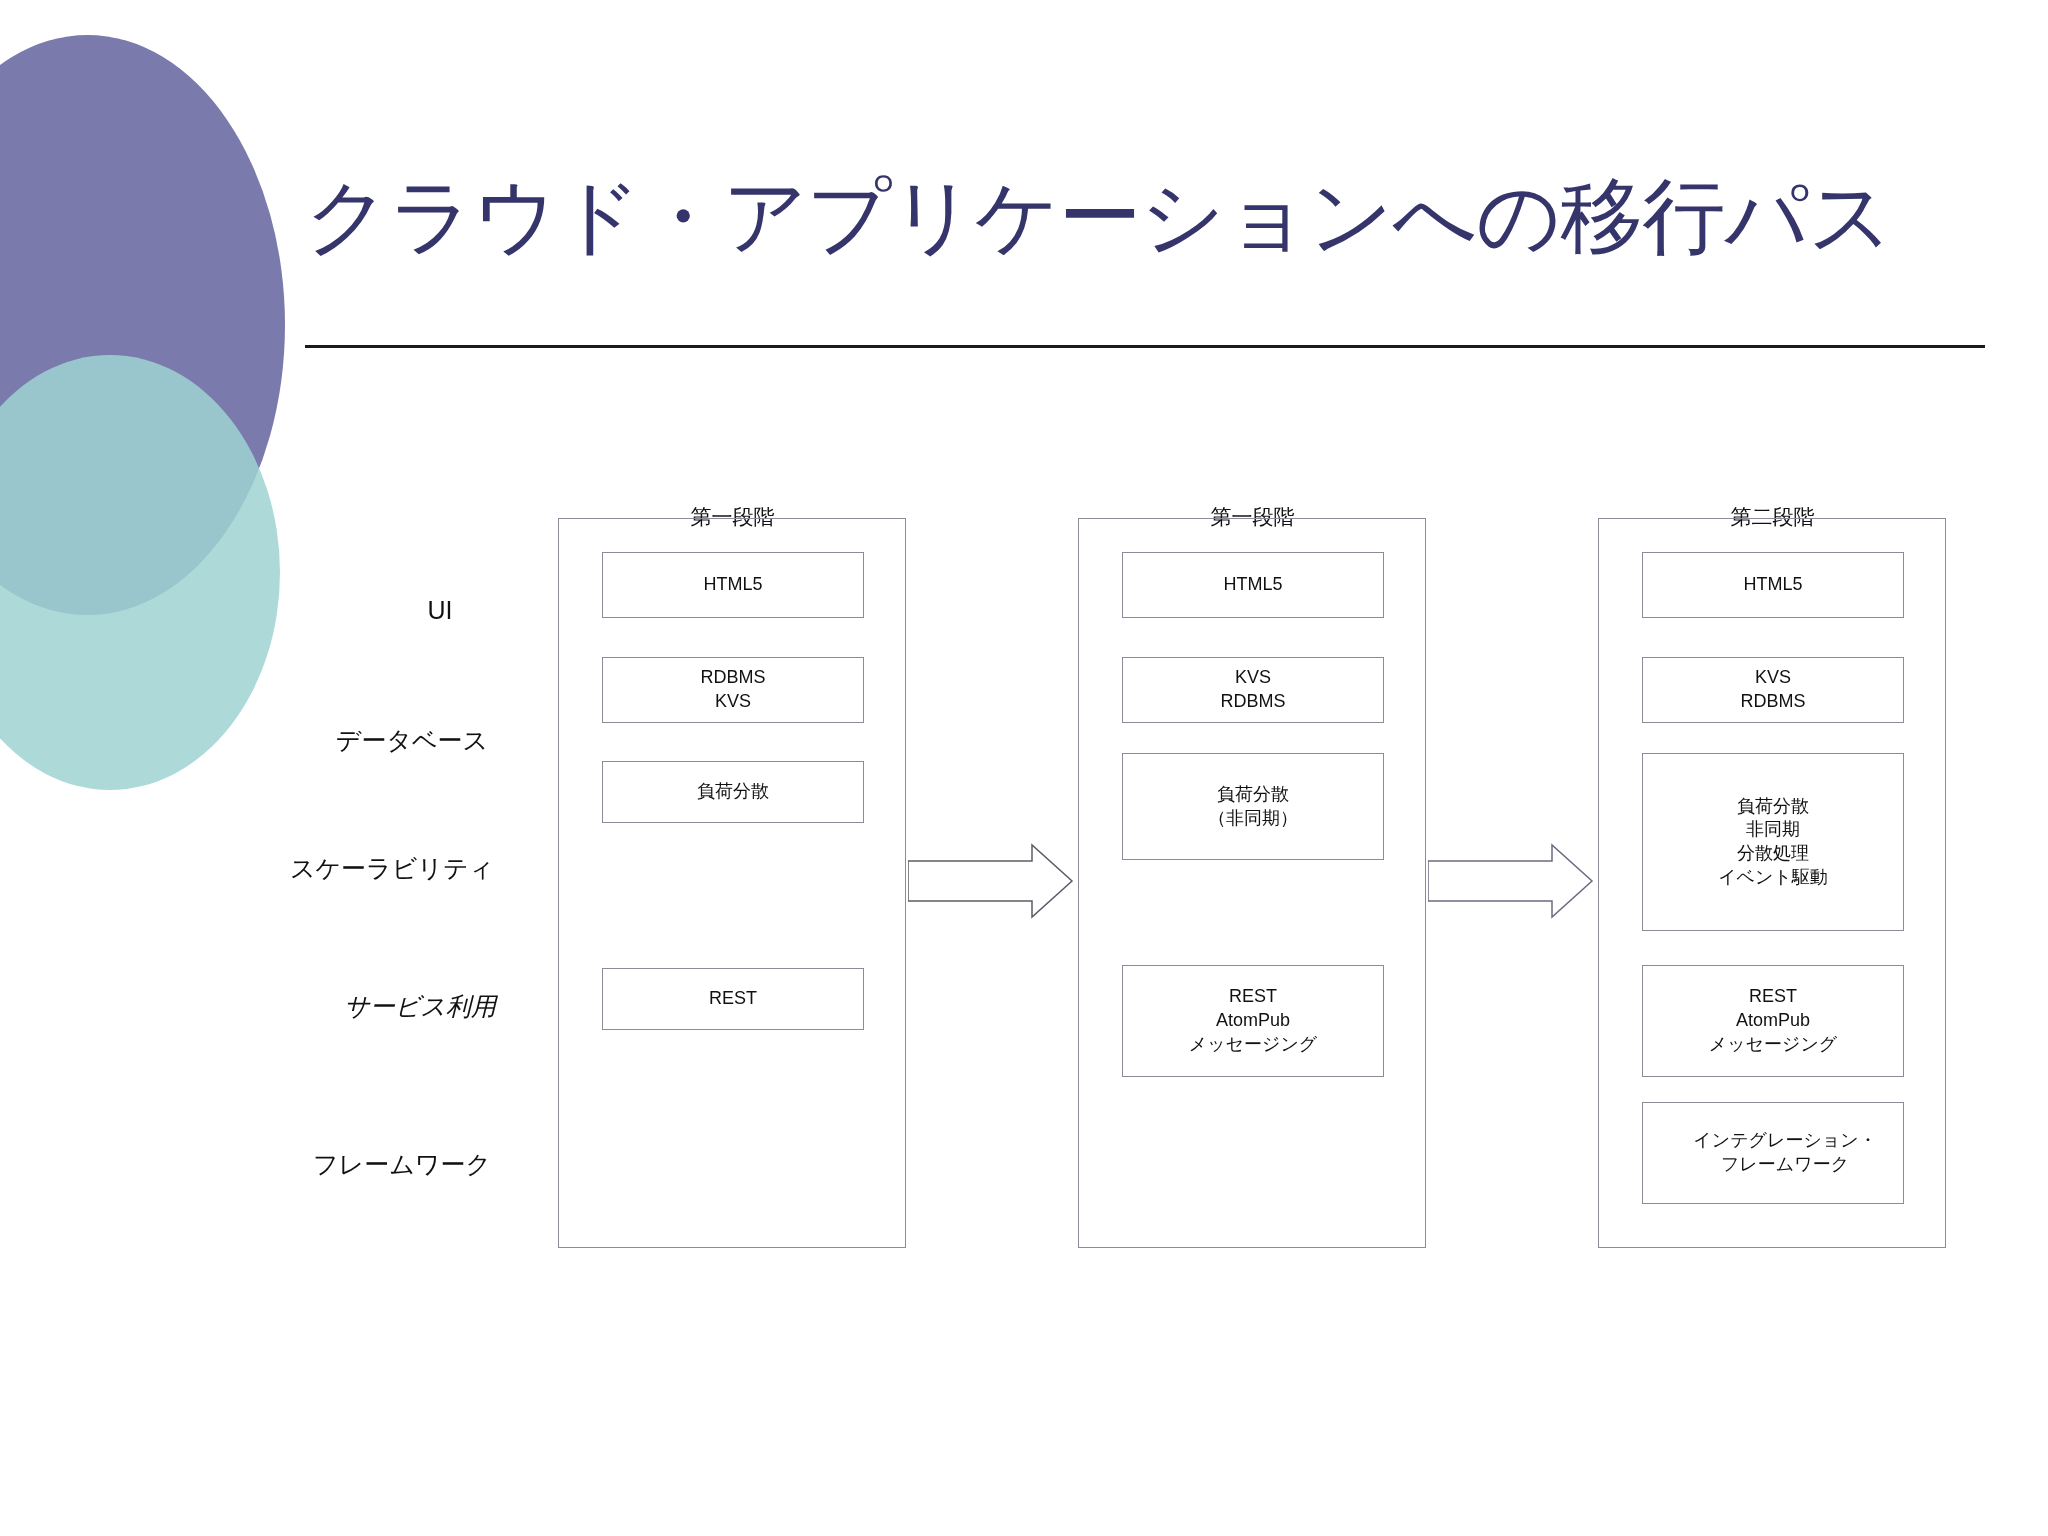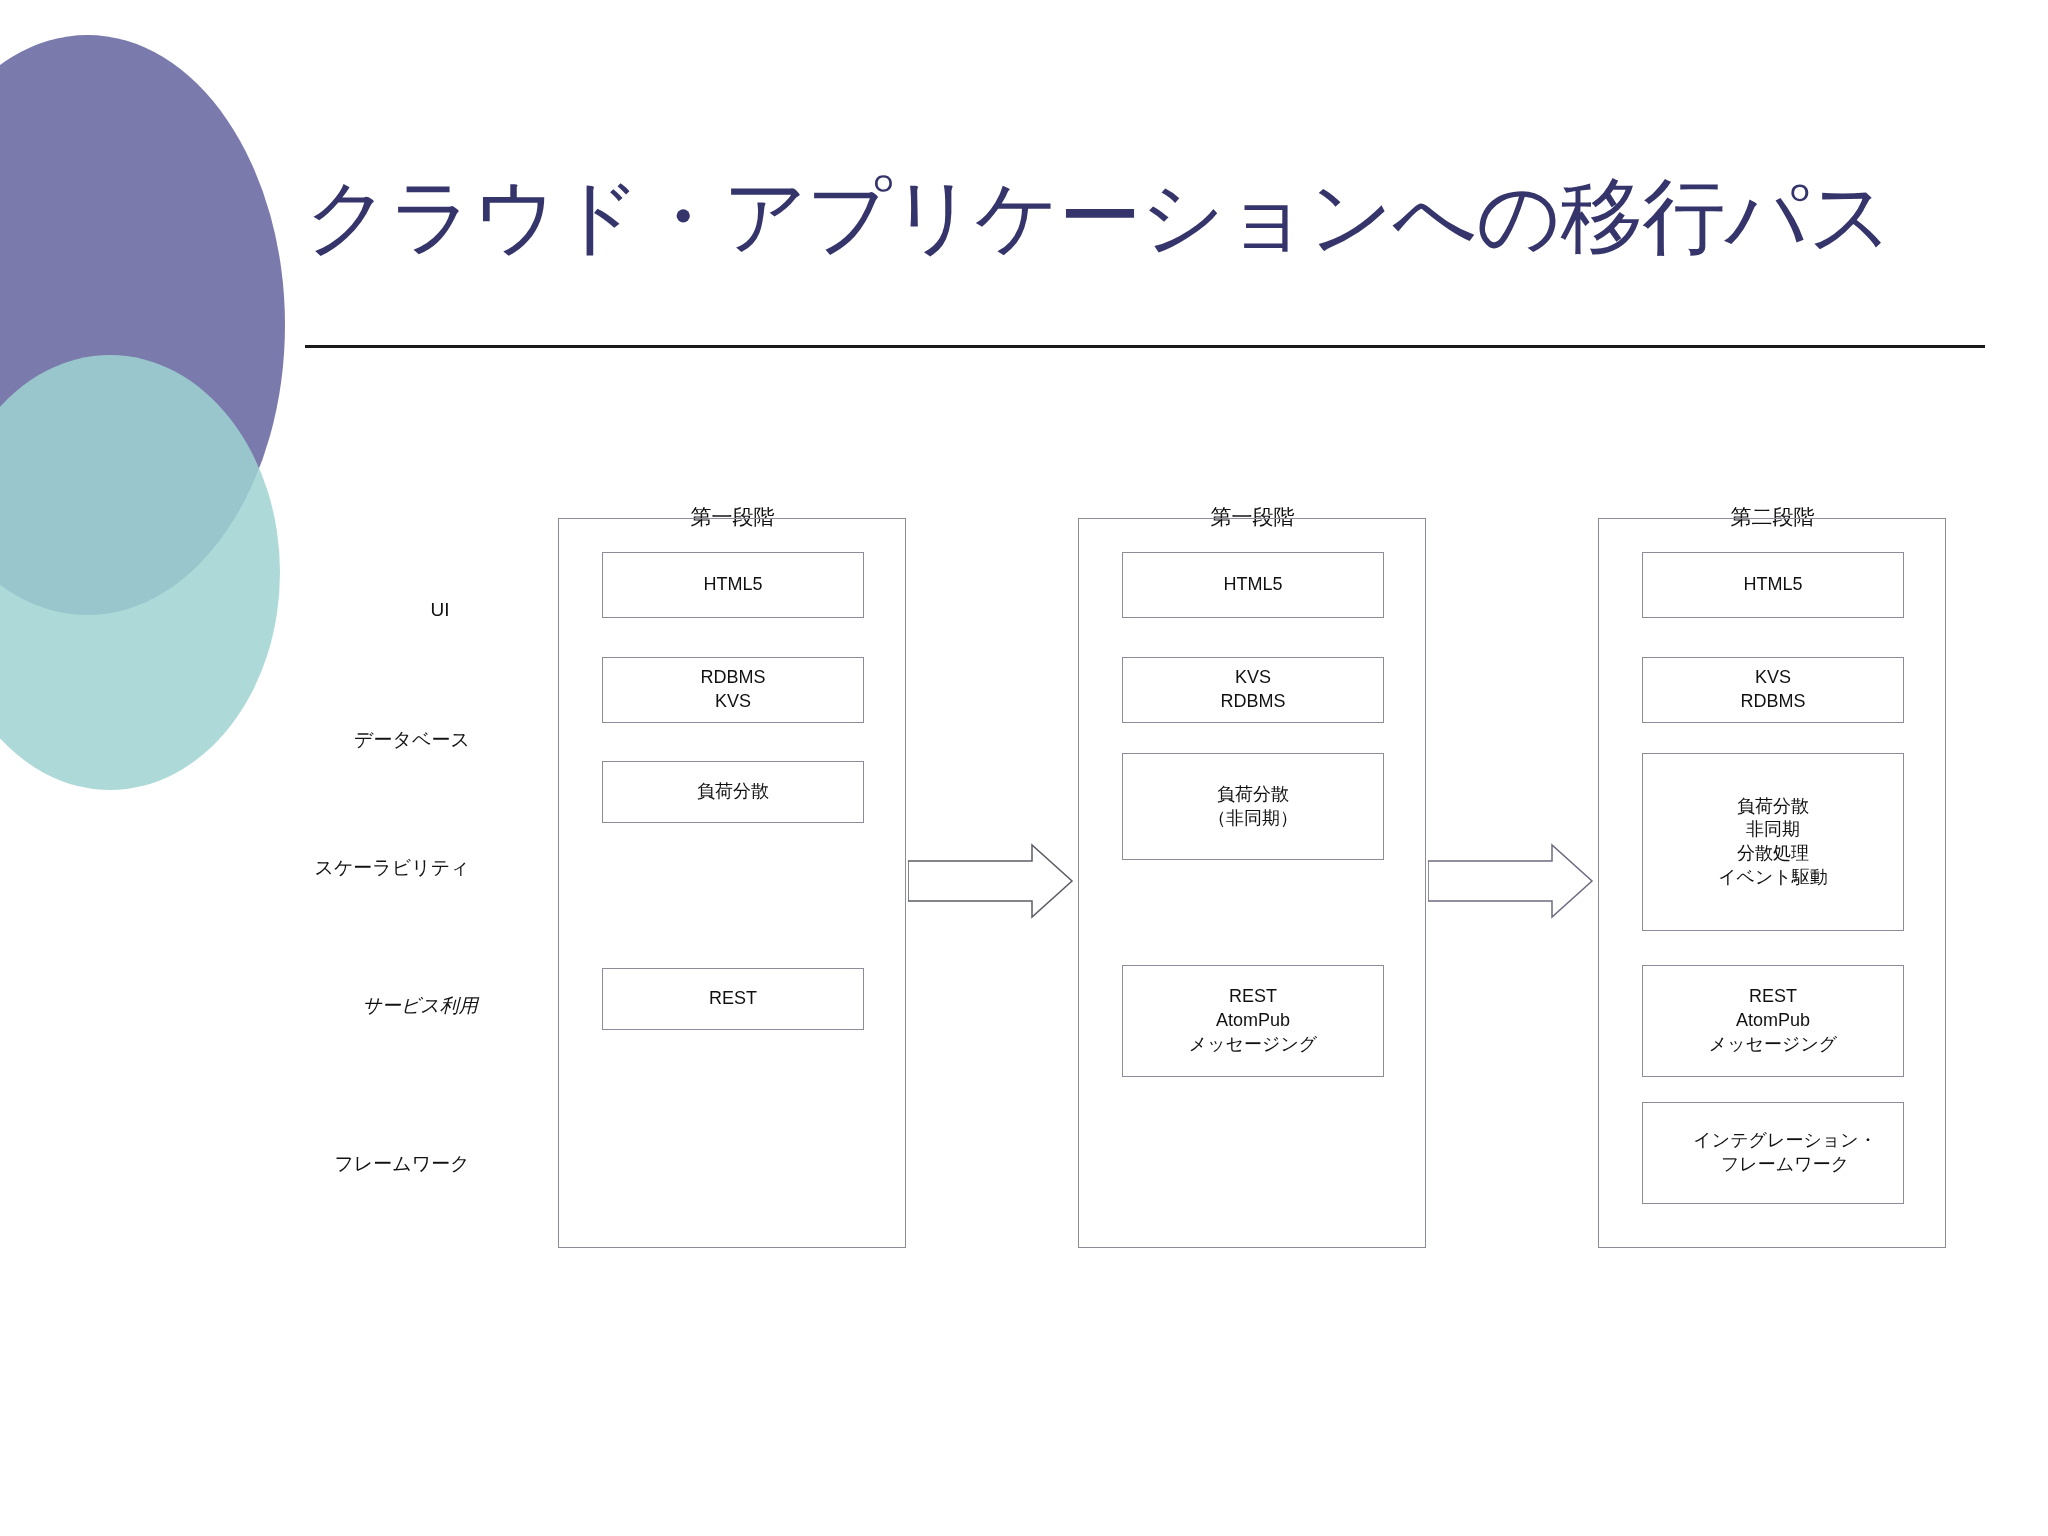--- a/index.html
+++ b/index.html
@@ -75,21 +75,21 @@
     text-align: center;
     font-size: 21px;
     line-height: 1.28;
     color: #111111;
     white-space: pre;
   }
 
   .row-label {
     position: absolute;
     text-align: center;
-    font-size: 19px;
+    font-size: 25px;
     color: #111111;
     white-space: nowrap;
     transform: translate(-50%, -50%);
   }
 
   .stage-column {
     position: absolute;
     border: 1.5px solid #8c8c98;
     background: transparent;
     box-sizing: border-box;

